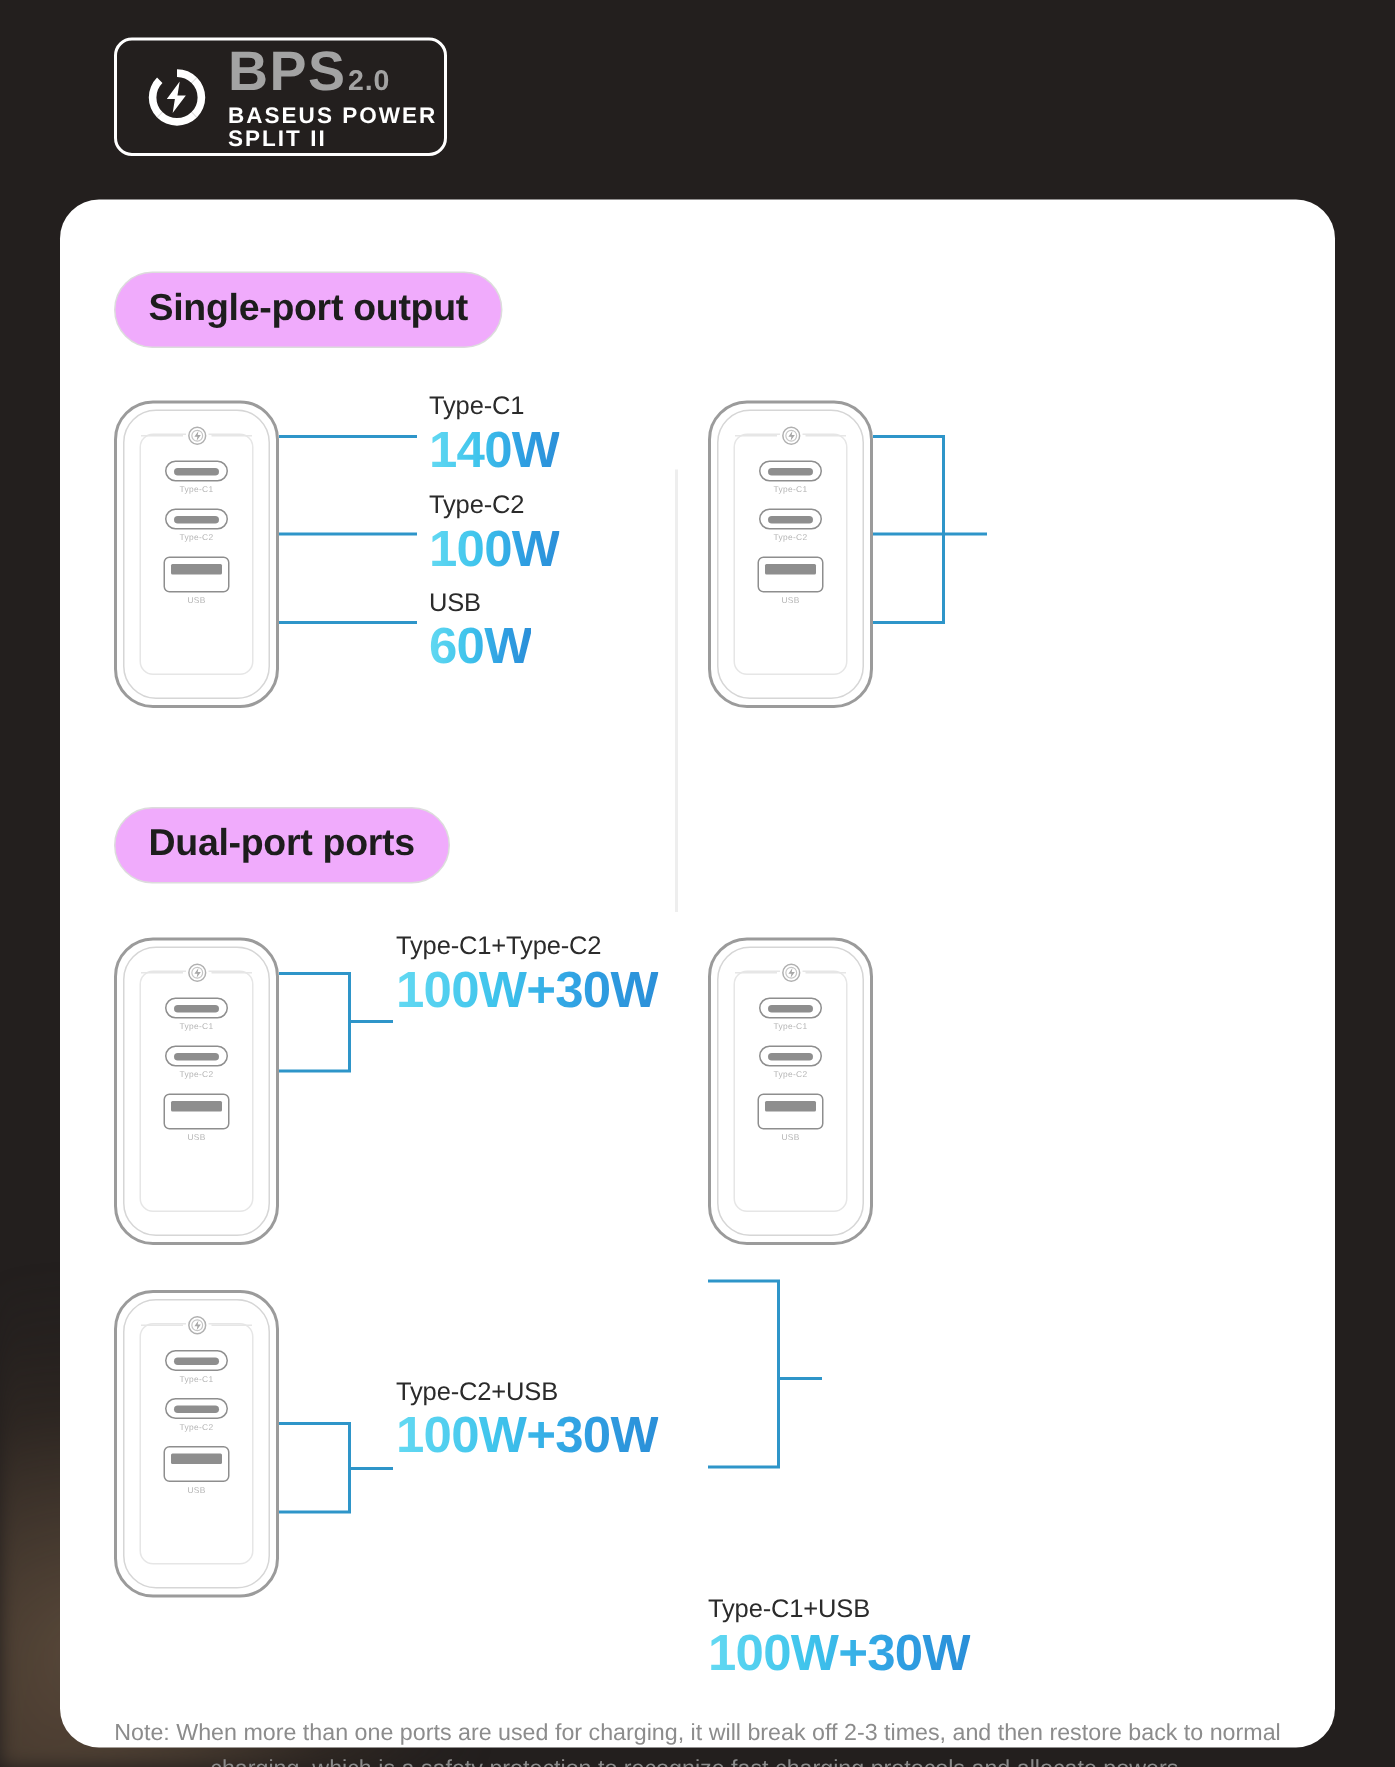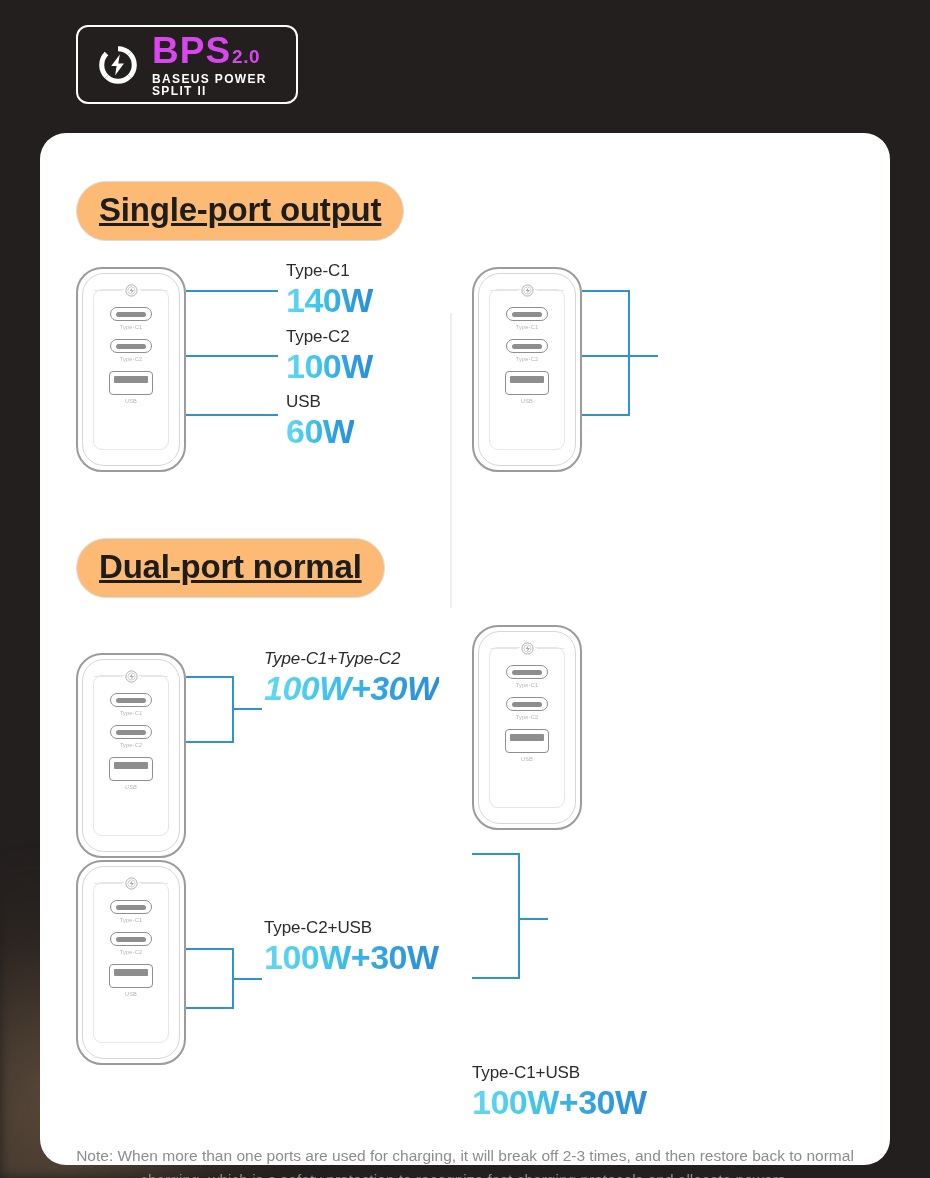--- a/index.html
+++ b/index.html
@@ -35,55 +35,54 @@
     border-radius: 12px;
     display: flex;
     align-items: center;
     padding-left: 18px;
     gap: 12px;
   }
   .logo-mark { width: 44px; height: 44px; flex: none; }
   .logo-text { display: flex; flex-direction: column; line-height: 1; }
   .logo-main {
     display: flex; align-items: baseline;
-    color: #d946ef;
+    color: #a3a3a3;
     font-weight: 700;
     letter-spacing: .5px;
   }
   .logo-bps { font-size: 37px; letter-spacing: 1px; }
   .logo-ver { font-size: 19px; font-weight: 700; margin-left: 1px; }
   .logo-sub {
     color: #ffffff;
-    font-size: 12px;
+    font-size: 15px;
     letter-spacing: 1.35px;
     font-weight: 700;
     margin-top: 4px;
   }
 
   
   .card {
     position: absolute;
     left: 40px; top: 133px;
     width: 850px; height: 1032px;
     background: #ffffff;
     border-radius: 26px;
   }
 
   
   .pill {
     display: inline-block;
     border: 1px solid #dcdcdc;
     border-radius: 999px;
-    background: #fdba74;
+    background: #f0abfc;
     padding: 9px 22px 11px;
-    font-size: 33px;
+    font-size: 25px;
     font-weight: 700;
     color: #1d1d1d;
     letter-spacing: -0.2px;
-    text-decoration: underline;
   }
 
   .divider-v {
     position: absolute;
     left: 410px; top: 180px;
     width: 2px; height: 295px;
     background: #eeeeee;
   }
 
   
@@ -319,24 +318,24 @@
         <line x1="0" y1="24" x2="48" y2="24" stroke="#2e95c9" stroke-width="2"></line>
         <line x1="0" y1="148" x2="48" y2="148" stroke="#2e95c9" stroke-width="2"></line>
         <line x1="47" y1="24" x2="47" y2="148" stroke="#2e95c9" stroke-width="2"></line>
         <line x1="0" y1="89" x2="76" y2="89" stroke="#2e95c9" stroke-width="2"></line>
       </svg>
     </div>
 
   </div>
 
   <div style="position:absolute;left:36px;top:405px;">
-    <span class="pill">Dual-port normal</span>
-  </div>
-
-  <div class="group" style="left:36px; top:520px;font-style:italic;">
+    <span class="pill">Dual-port ports</span>
+  </div>
+
+  <div class="group" style="left:36px; top:492px;">
     <div class="charger">
       <div class="shell"></div>
       <div class="panel">
         <div class="badge-row">
           <span class="badge">
             <svg viewBox="0 0 15 15" width="15" height="15">
               <circle cx="7.5" cy="7.5" r="5.6" fill="none" stroke="#b0b0b0" stroke-width="1"></circle>
               <circle cx="7.5" cy="7.5" r="3.6" fill="none" stroke="#c6c6c6" stroke-width="0.8"></circle>
               <path d="M8.3 4.4 5.6 8.1h2l-.5 2.7 2.8-3.8H7.8Z" fill="#a8a8a8"></path>
             </svg>

